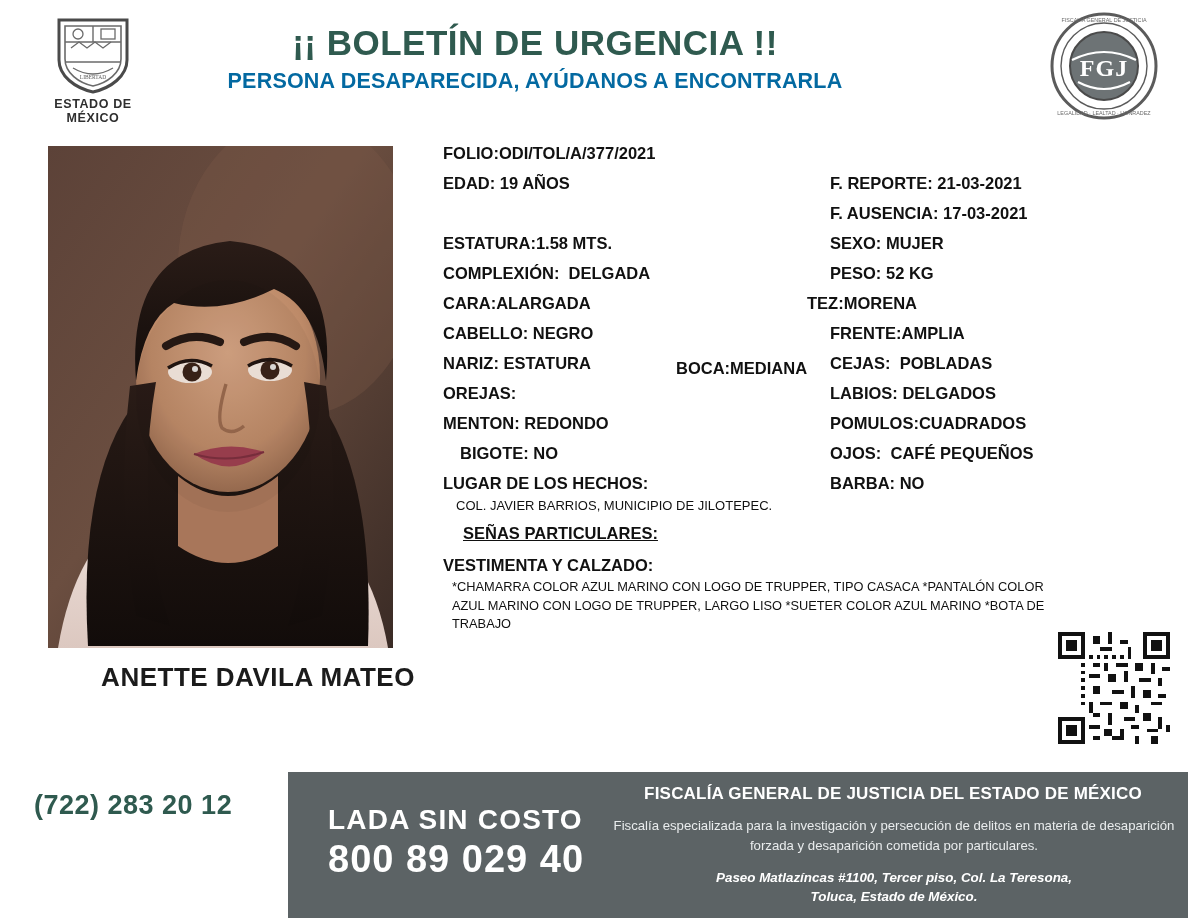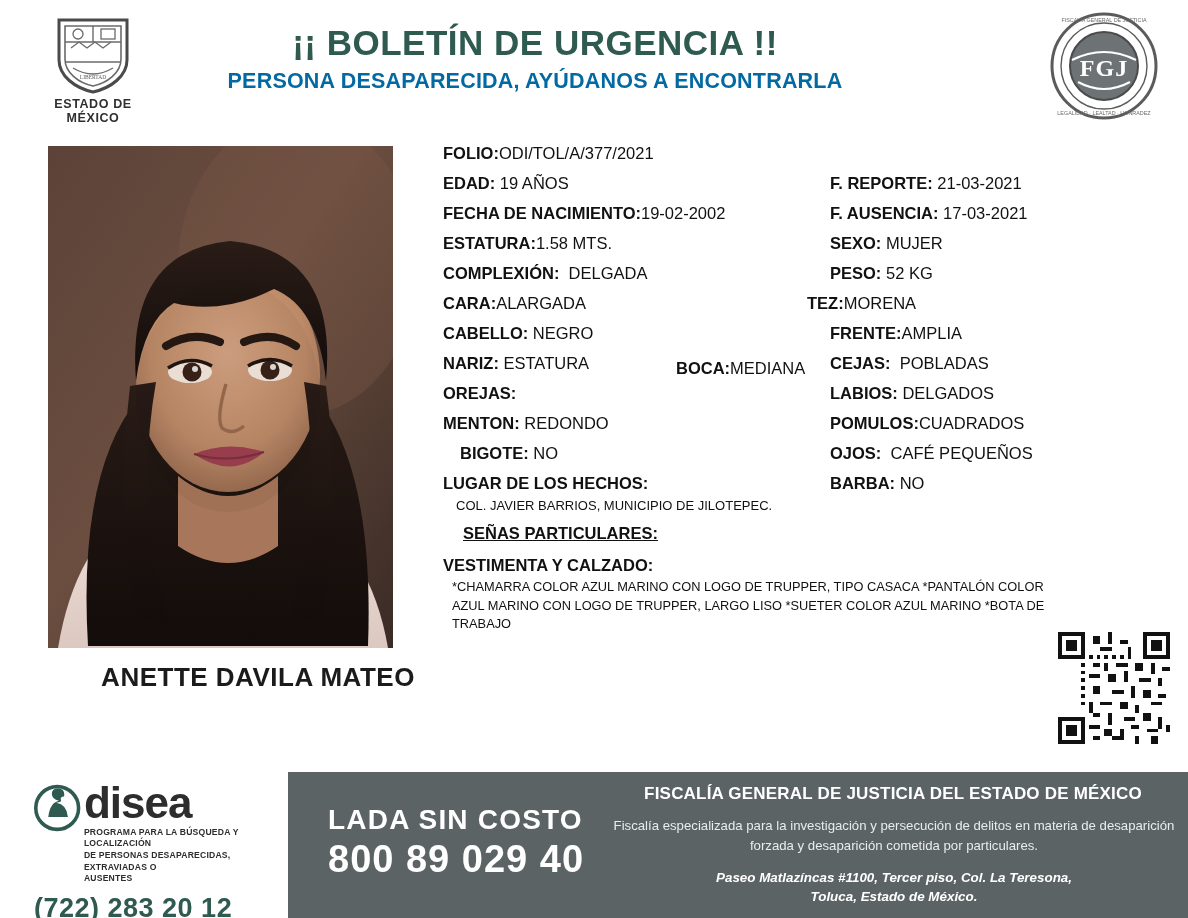--- a/index.html
+++ b/index.html
@@ -110,21 +110,21 @@
 
   
   .fields { position: absolute; left: 0; top: 0; width: 1188px; height: 918px; }
   .fld {
     position: absolute;
     font-size: 16.5px;
     color: #111;
     white-space: nowrap;
   }
   .fld b { font-weight: bold; }
-  .fld .v { font-weight: normal; }
+  .fld .v { font-weight: bold; }
   .small {
     position: absolute;
     font-size: 13px;
     color: #111;
     white-space: nowrap;
   }
   .wrapline {
     position: absolute;
     font-size: 12.8px;
     line-height: 1.45;
@@ -327,23 +327,20 @@
 
 <div class="person-name">ANETTE DAVILA MATEO</div>
 
 <div class="fields">
 
   <div class="fld" style="left:443px; top:144px;">
     <b>FOLIO:</b><span class="v">ODI/TOL/A/377/2021</span>
   </div>
   <div class="fld" style="left:443px; top:174px;">
     <b>EDAD:</b> <span class="v">19 AÑOS</span>
-  </div>
-  <div class="fld" style="left:443px; top:204px;">
-    <b>FECHA DE NACIMIENTO:</b><span class="v">19-02-2002</span>
   </div>
   <div class="fld" style="left:443px; top:234px;">
     <b>ESTATURA:</b><span class="v">1.58 MTS.</span>
   </div>
   <div class="fld" style="left:443px; top:264px;">
     <b>COMPLEXIÓN:</b>&nbsp; <span class="v">DELGADA</span>
   </div>
   <div class="fld" style="left:443px; top:294px;">
     <b>CARA:</b><span class="v">ALARGADA</span>
   </div>
@@ -493,33 +490,20 @@
       <rect x="20" y="27" width="1" height="2"></rect>
         <rect x="24" y="27" width="2" height="2"></rect>
       <rect x="28" y="24" width="1" height="2"></rect>
     </g>
   </svg>
 </div>
 
 <div class="footer-bar"></div>
 
 <div class="disea-block">
-  <div class="disea-logo-row">
-    <svg width="56" height="52" viewBox="0 0 56 52">
-      <circle cx="26" cy="26" r="24" fill="none" stroke="#2f5a4f" stroke-width="4"></circle>
-      <path d="M16 36 q2 -16 12 -18 q-8 -2 -8 -8 q0 -6 7 -6 q7 0 7 7 q0 8 -9 9 q12 2 13 16 Z" fill="#2f5a4f"></path>
-      <circle cx="33" cy="16" r="3" fill="#ffffff"></circle>
-    </svg>
-    <div>
-      <div class="disea-word">disea</div>
-      <div class="disea-sub" style="white-space:pre-line;">PROGRAMA PARA LA BÚSQUEDA Y LOCALIZACIÓN
-DE PERSONAS DESAPARECIDAS, EXTRAVIADAS  O
-AUSENTES</div>
-    </div>
-  </div>
   <div class="disea-phone">(722) 283 20 12</div>
 </div>
 
 <div class="lada-label">LADA SIN COSTO</div>
 <div class="lada-number">800 89 029 40</div>
 
 <div class="fgj-title">FISCALÍA GENERAL DE JUSTICIA DEL ESTADO DE MÉXICO</div>
 <div class="fgj-desc">Fiscalía especializada para la investigación y persecución de delitos en materia de desaparición forzada y desaparición cometida por particulares.</div>
 <div class="fgj-addr" style="white-space:pre-line;font-style:italic;">Paseo Matlazíncas #1100, Tercer piso, Col. La Teresona,
 Toluca, Estado de México.</div>

